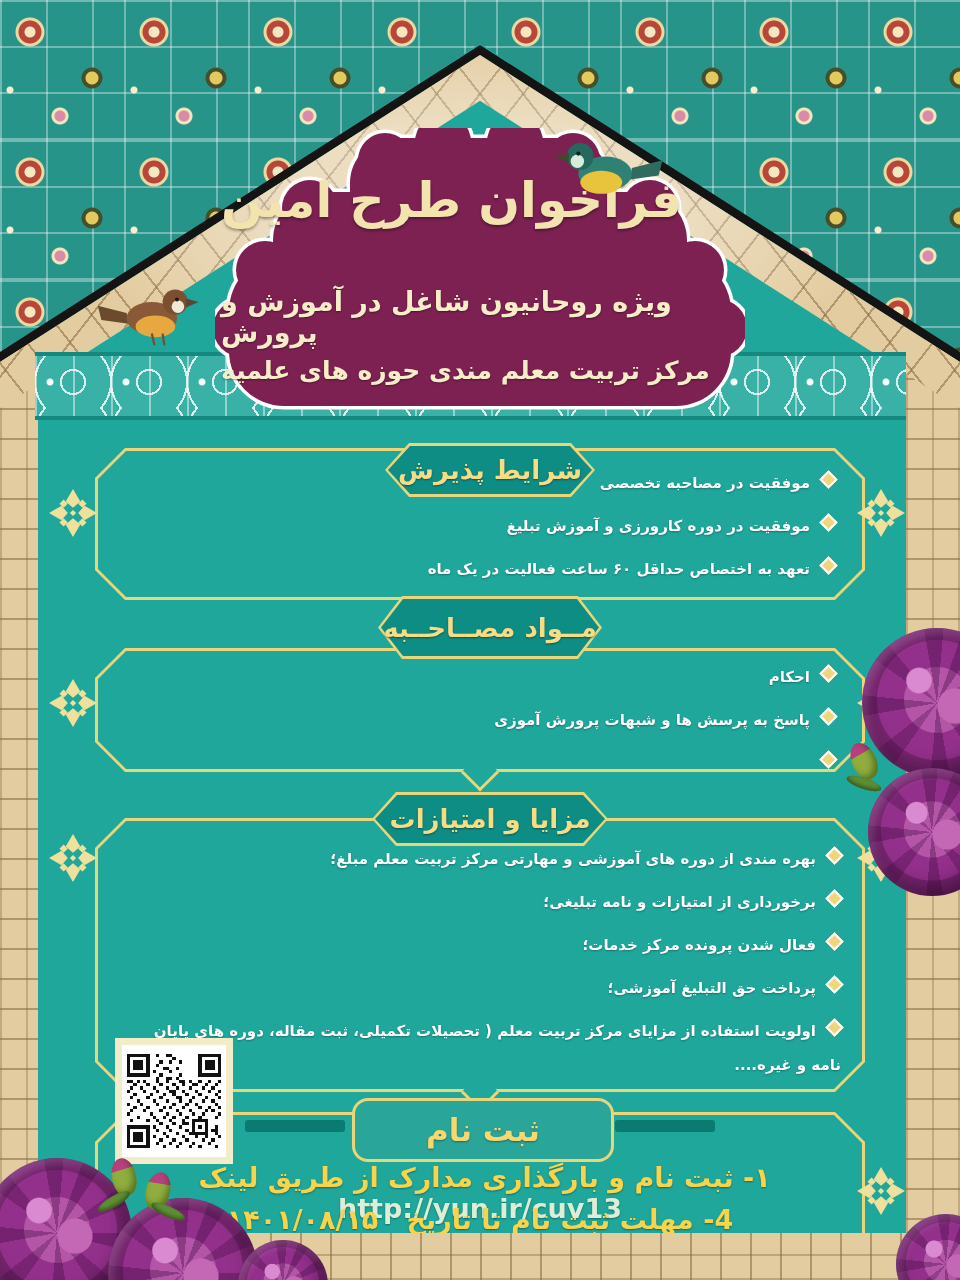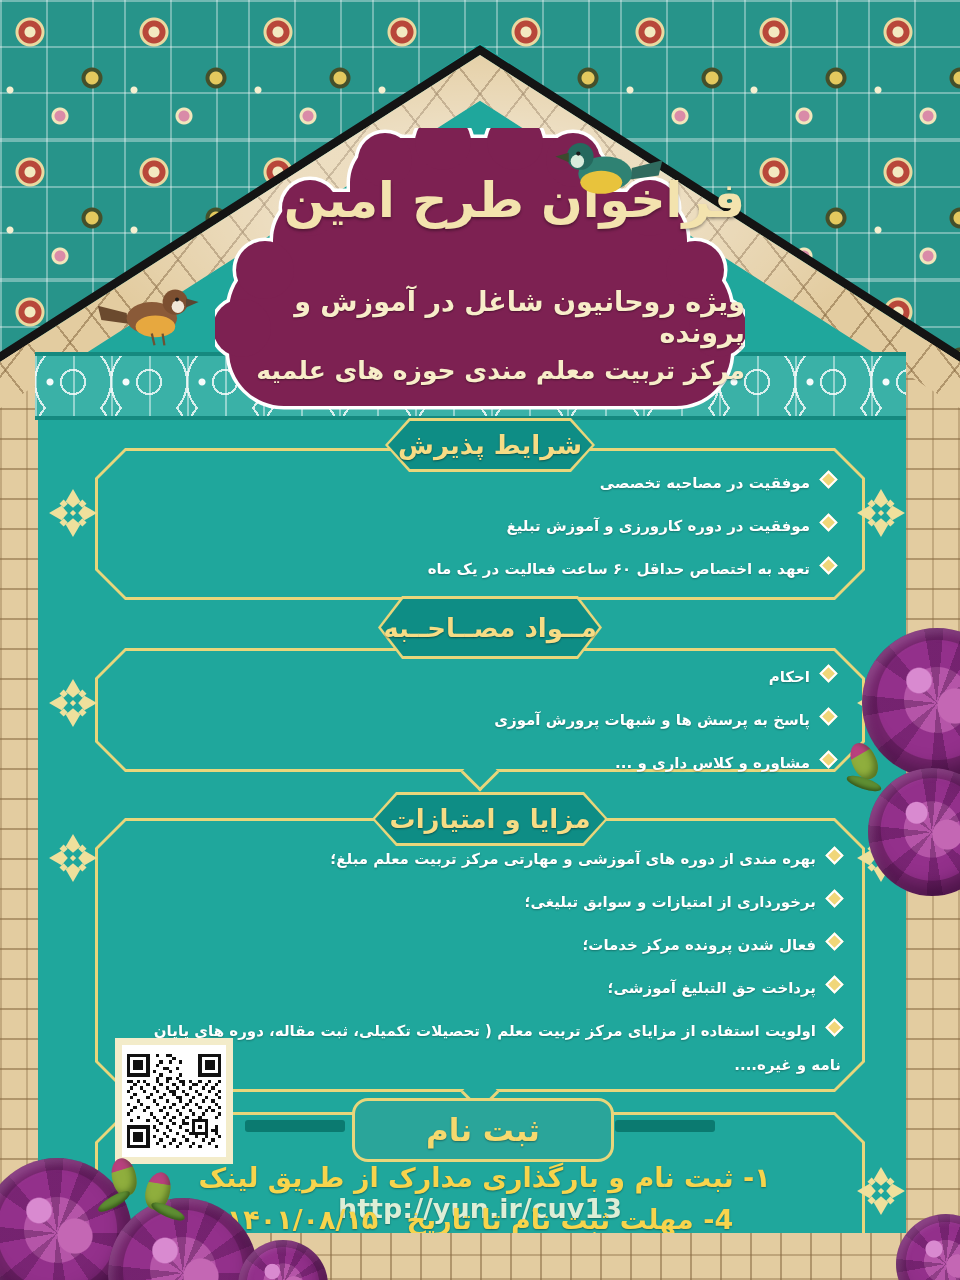--- a/index.html
+++ b/index.html
@@ -45,21 +45,21 @@
   .band{position:absolute;left:35px;top:352px;width:871px;height:60px;z-index:3;
     background-color:#3ab1a7;border-top:4px solid #15897f;border-bottom:4px solid #15897f;
     background-image:
       radial-gradient(circle at 15px 26px, rgba(255,255,255,.95) 0 3px, rgba(255,255,255,0) 4px),
       repeating-radial-gradient(circle at 38px 26px, rgba(255,255,255,0) 0 11px, rgba(255,255,255,.8) 11px 13px, rgba(255,255,255,0) 13px 26px),
       repeating-linear-gradient(90deg, rgba(255,255,255,.45) 0 2px, rgba(255,255,255,0) 2px 38px);
     background-size:76px 52px,76px 52px,76px 52px;}
 
   
   .bubble{position:absolute;left:215px;top:128px;width:530px;height:290px;z-index:5;}
-  .htxt{position:absolute;z-index:6;width:530px;left:215px;text-align:right;direction:rtl;color:#f3e3ae;}
+  .htxt{position:absolute;z-index:6;width:530px;left:221px;text-align:left;direction:rtl;color:#f3e3ae;}
   .title{top:172px;font-size:49px;font-weight:bold;letter-spacing:1px;text-shadow:0 2px 3px rgba(0,0,0,.35);}
   .sub1{top:286px;font-size:27px;font-weight:bold;color:#f8edc9;text-shadow:0 1px 2px rgba(0,0,0,.4);}
   .sub2{top:356px;font-size:25px;font-weight:bold;color:#f8edc9;text-shadow:0 1px 2px rgba(0,0,0,.4);}
 
   
   .goldbox{position:absolute;z-index:4;}
   .goldbox .outer{position:absolute;inset:0;background:#e9d67b;
     clip-path:polygon(30px 0,calc(100% - 30px) 0,100% 30px,100% calc(100% - 30px),calc(100% - 30px) 100%,30px 100%,0 calc(100% - 30px),0 30px);}
   .goldbox .inner{position:absolute;inset:3px;background:#1FA79C;
     clip-path:polygon(28px 0,calc(100% - 28px) 0,100% 28px,100% calc(100% - 28px),calc(100% - 28px) 100%,28px 100%,0 calc(100% - 28px),0 28px);}
@@ -167,21 +167,21 @@
         <circle cx="358" cy="32" r="27"></circle>
       <circle cx="95" cy="80" r="28"></circle>
         <circle cx="435" cy="80" r="28"></circle>
       <circle cx="50" cy="142" r="29"></circle>
         <circle cx="480" cy="142" r="29"></circle>
       <circle cx="27" cy="200" r="29"></circle>
         <circle cx="503" cy="200" r="29"></circle>
     </g>
   </svg>
   <div class="htxt title">فراخوان طرح امین</div>
-  <div class="htxt sub1">ویژه روحانیون شاغل در آموزش و پرونده</div>
+  <div class="htxt sub1">ویژه روحانیون شاغل در آموزش و پرورش</div>
   <div class="htxt sub2">مرکز تربیت معلم مندی حوزه های علمیه</div>
 
   <svg class="bird" style="left:548px;top:124px;width:118px;height:86px;transform:scaleX(-1);" viewBox="0 0 120 90">
     <polygon points="2,38 34,46 36,58 6,54" fill="#2f6b5f"></polygon>
     <ellipse cx="62" cy="52" rx="28" ry="18" fill="#2f8273"></ellipse>
     <ellipse cx="66" cy="61" rx="22" ry="12" fill="#e8c33c"></ellipse>
     <circle cx="88" cy="34" r="14" fill="#25695e"></circle>
     <circle cx="91" cy="39" r="7" fill="#d8ecdc"></circle>
     <polygon points="100,30 114,34 100,40" fill="#3c4a2e"></polygon>
     <circle cx="90" cy="31" r="2.2" fill="#1b1b1b"></circle>
@@ -195,21 +195,21 @@
     <polygon points="100,30 114,34 100,40" fill="#5a4632"></polygon>
     <circle cx="90" cy="31" r="2.2" fill="#1b1b1b"></circle>
     <path d="M62 69 l3 13 M74 69 l2 13" stroke="#6d5233" stroke-width="2.5" fill="none"></path>
   </svg>
 
   <div class="goldbox" style="left:95px;top:448px;width:770px;height:152px;">
     <div class="outer"></div>
       <div class="inner"></div>
     <div class="vnotch"></div>
   </div>
-  <div class="pillhex" style="left:385px;top:418px;width:210px;height:54px;">
+  <div class="pillhex" style="left:385px;top:443px;width:210px;height:54px;">
     <div class="pouter"></div>
       <div class="pinner"></div>
     <div class="plabel">شرایط پذیرش</div>
   </div>
   <div class="items" style="left:135px;top:466px;width:700px;">
     <div class="item"><span class="bullet"></span><span>موفقیت در مصاحبه تخصصی</span></div>
     <div class="item"><span class="bullet"></span><span>موفقیت در دوره کارورزی و آموزش تبلیغ</span></div>
     <div class="item"><span class="bullet"></span><span>تعهد به اختصاص حداقل ۶۰ ساعت فعالیت در یک ماه</span></div>
   </div>
 
@@ -219,36 +219,36 @@
     <div class="vnotch"></div>
   </div>
   <div class="pillhex" style="left:378px;top:596px;width:224px;height:63px;">
     <div class="pouter"></div>
       <div class="pinner"></div>
     <div class="plabel">مــواد مصــاحــبه</div>
   </div>
   <div class="items" style="left:135px;top:660px;width:700px;">
     <div class="item"><span class="bullet"></span><span>احکام</span></div>
     <div class="item"><span class="bullet"></span><span>پاسخ به پرسش ها و شبهات پرورش آموزی</span></div>
-    <div class="item"><span class="bullet"></span><span>مشاوره و کلاس داری و ...</span></div>
+    <div class="item"><span class="bullet"></span></div>
   </div>
 
   <div class="goldbox" style="left:95px;top:818px;width:770px;height:274px;">
     <div class="outer"></div>
       <div class="inner"></div>
     <div class="vnotch"></div>
   </div>
   <div class="pillhex" style="left:372px;top:792px;width:236px;height:54px;">
     <div class="pouter"></div>
       <div class="pinner"></div>
     <div class="plabel">مزایا و امتیازات</div>
   </div>
   <div class="items" style="left:135px;top:842px;width:706px;">
     <div class="item"><span class="bullet"></span><span>بهره مندی از دوره های آموزشی و مهارتی مرکز تربیت معلم مبلغ؛</span></div>
-    <div class="item"><span class="bullet"></span><span>برخورداری از امتیازات و سوابق تبلیغی؛</span></div>
+    <div class="item"><span class="bullet"></span><span>برخورداری از امتیازات و نامه تبلیغی؛</span></div>
     <div class="item"><span class="bullet"></span><span>فعال شدن پرونده مرکز خدمات؛</span></div>
     <div class="item"><span class="bullet"></span><span>پرداخت حق التبلیغ آموزشی؛</span></div>
     <div class="item"><span class="bullet"></span><span>اولویت استفاده از مزایای مرکز تربیت معلم ( تحصیلات تکمیلی، ثبت مقاله، دوره های پایان نامه و غیره....</span></div>
   </div>
 
   <div class="goldbox openbottom" style="left:95px;top:1112px;width:770px;height:168px;">
     <div class="outer"></div>
       <div class="inner"></div>
   </div>
   <div class="bar" style="left:245px;top:1120px;width:100px;"></div>

